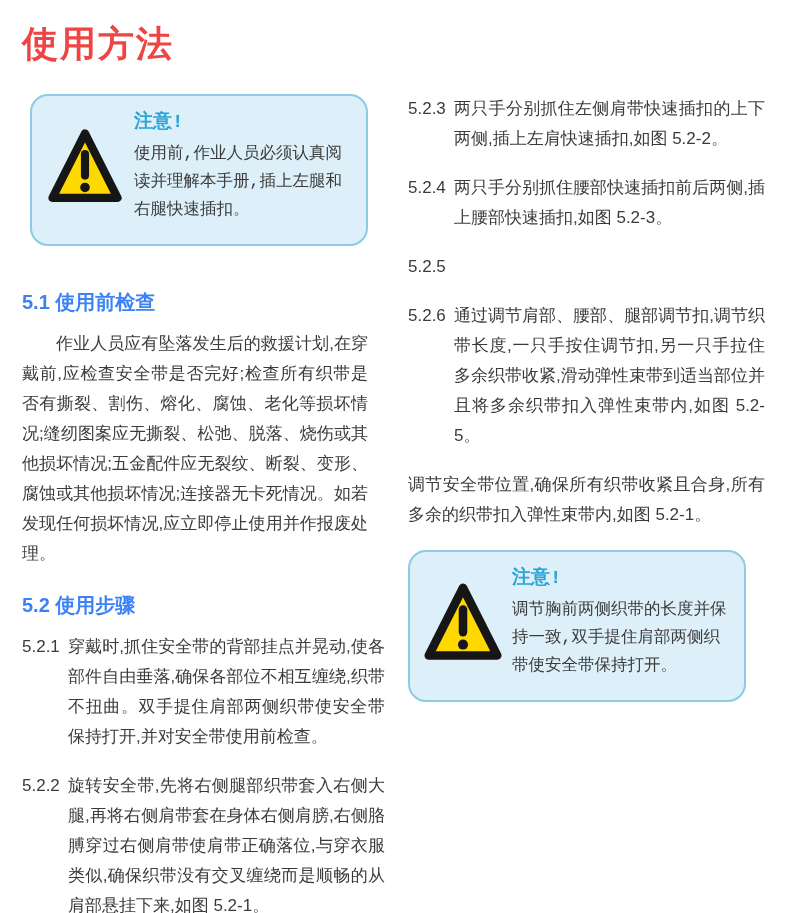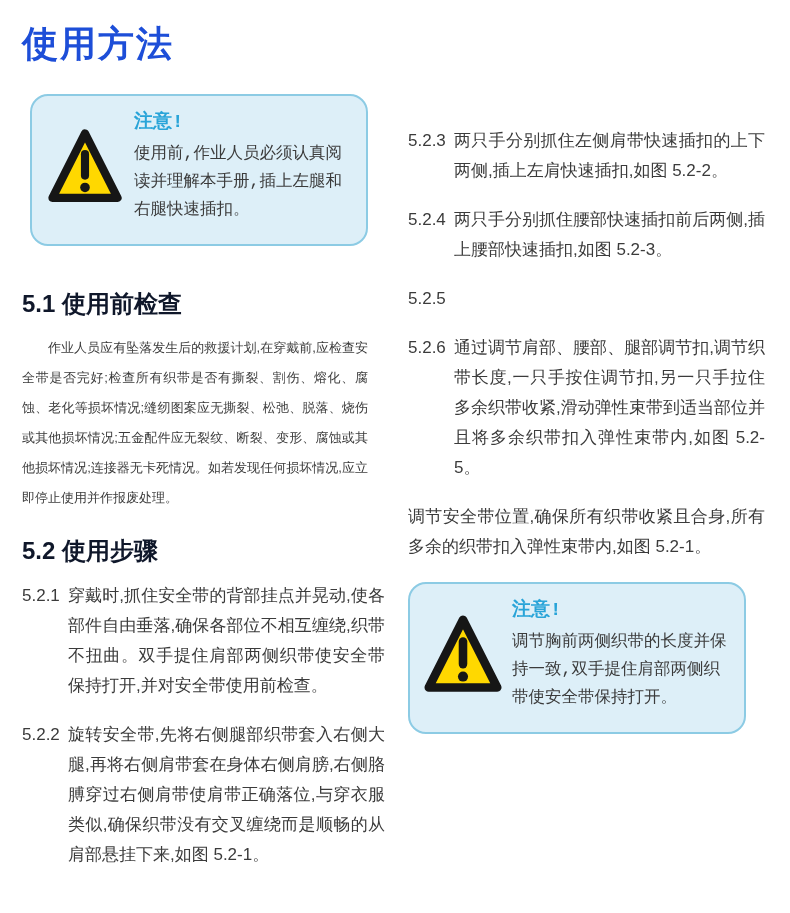--- a/index.html
+++ b/index.html
@@ -15,34 +15,34 @@
     color: #3b3b3b;
     -webkit-font-smoothing: antialiased;
   }
   .page {
     box-sizing: border-box;
     width: 790px;
     height: 913px;
     padding: 18px 25px 0 22px;
   }
   .page-title {
-    color: #1d4ed8;
+    color: #ef4444;
     font-size: 36px;
     font-weight: bold;
     letter-spacing: 2px;
     margin: 6px 0 30px 0;
     line-height: 1.1;
   }
   .columns {
     display: flex;
     gap: 23px;
     align-items: flex-start;
   }
   .col-left  { width: 363px; flex: 0 0 363px; }
-  .col-right { width: 357px; flex: 0 0 357px; margin-top: 32px; }
+  .col-right { width: 357px; flex: 0 0 357px; }
 
   .notice {
     box-sizing: border-box;
     width: 338px;
     background: #ddeff8;
     border: 2px solid #8ccbe4;
     border-radius: 18px;
     display: flex;
     align-items: center;
     padding: 12px 14px 20px 14px;
@@ -62,31 +62,31 @@
     font-weight: bold;
     font-size: 19px;
     margin: 0 0 6px 0;
   }
   .notice .text {
     font-size: 16.5px;
     line-height: 28px;
   }
 
   .section-heading {
-    color: #0f172a;
-    font-size: 24px;
+    color: #3b82f6;
+    font-size: 20px;
     font-weight: bold;
     margin: 0 0 15px 0;
     line-height: 1.2;
   }
   .heading-51 { margin-top: 0; }
   .heading-52 { margin-top: 14px; }
 
   .para {
-    font-size: 13px;
+    font-size: 17px;
     line-height: 30px;
     text-indent: 2em;
     margin: 0 17px 24px 0;
     text-align: justify;
   }
 
   .step {
     display: flex;
     font-size: 17px;
     line-height: 30px;

